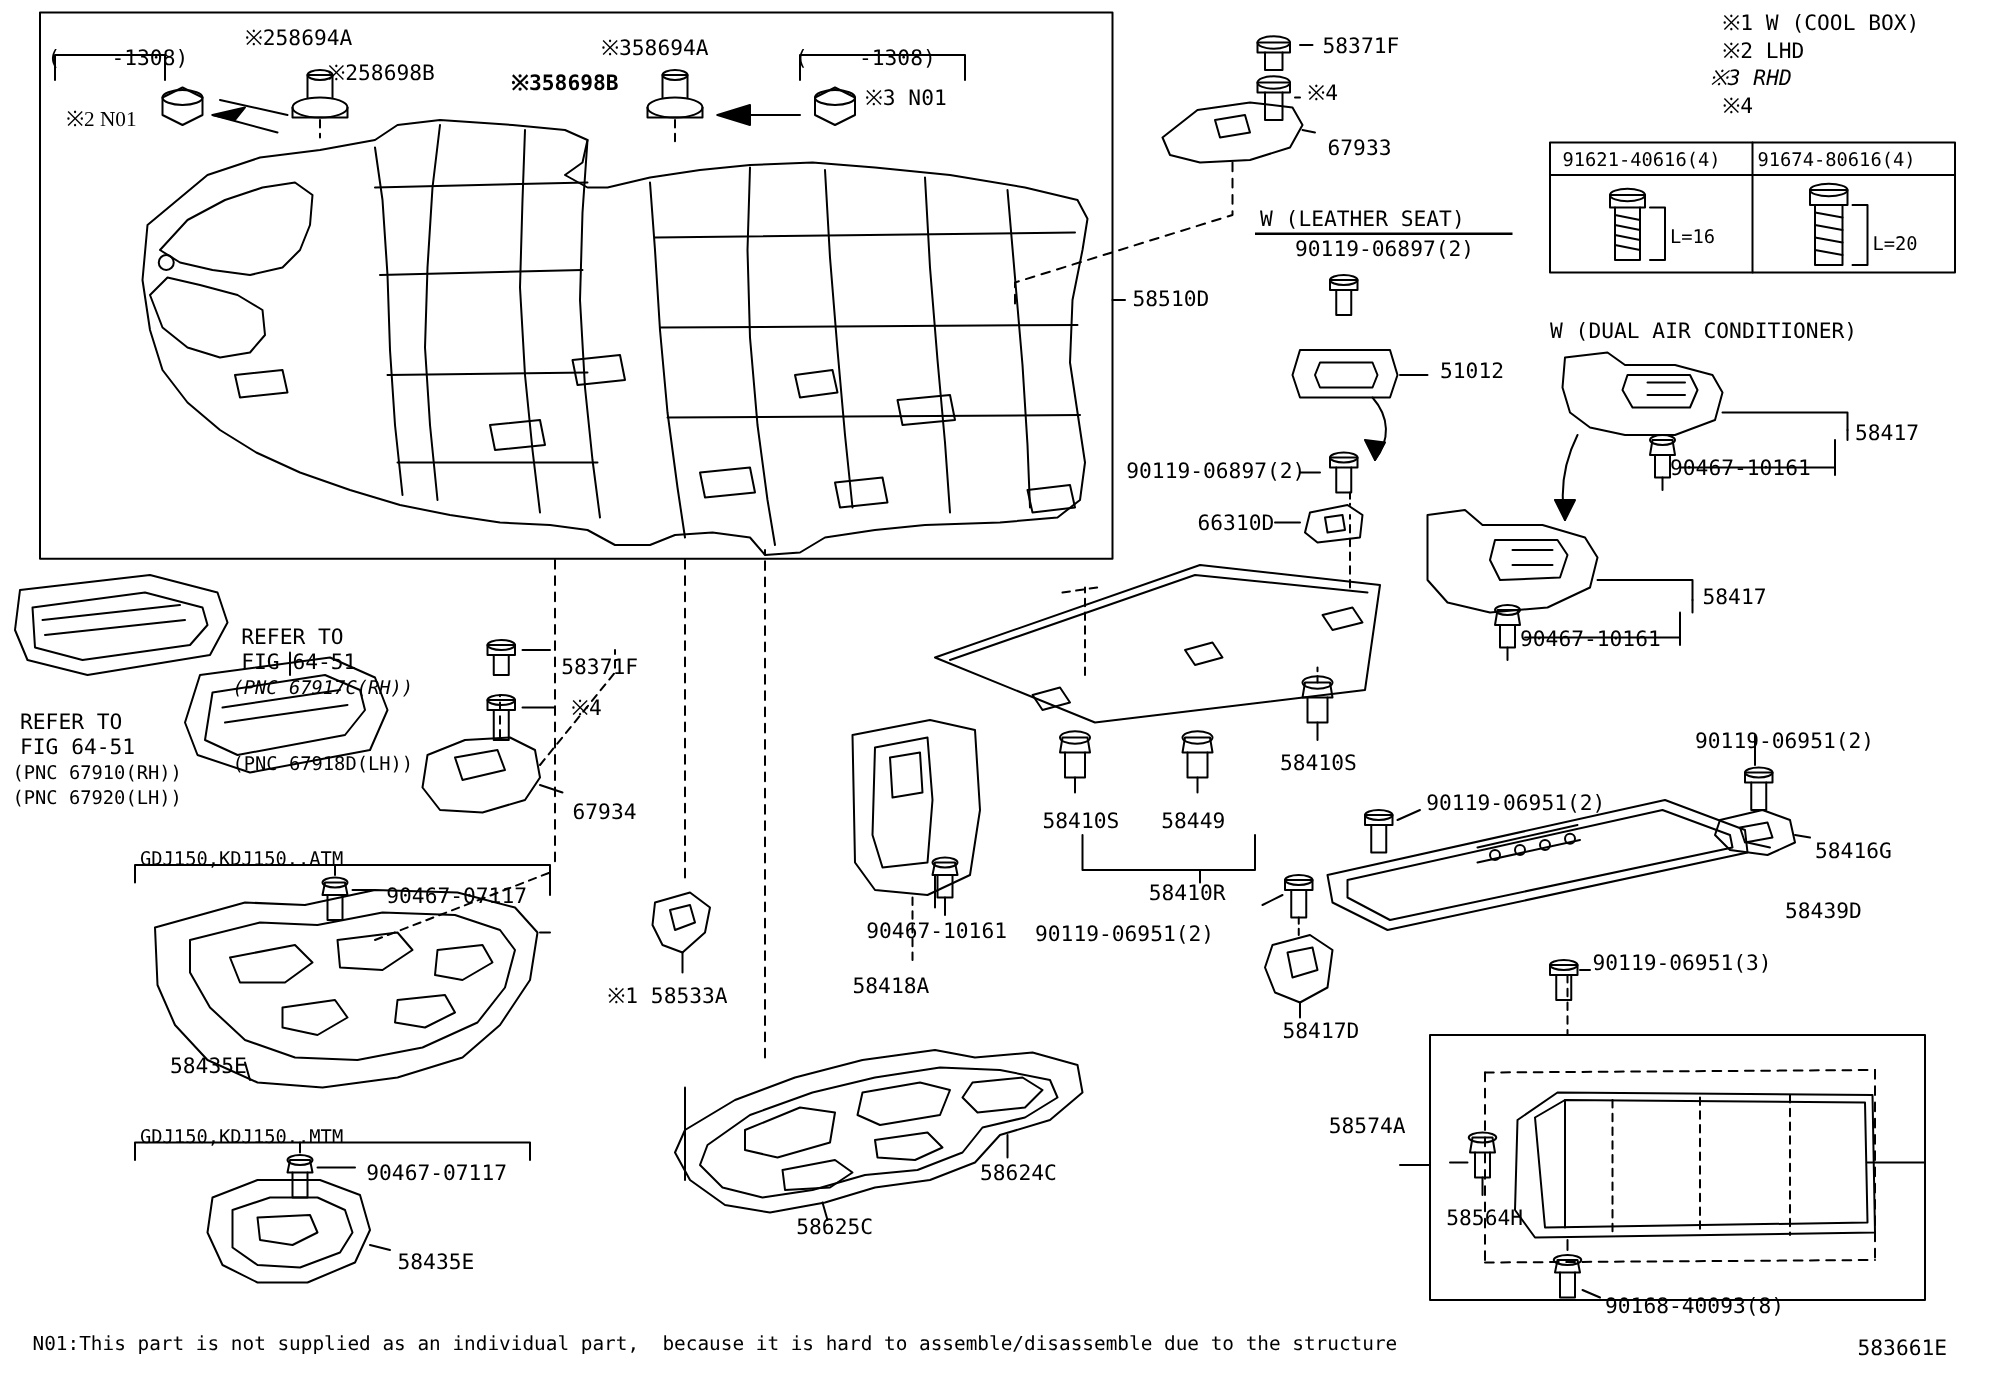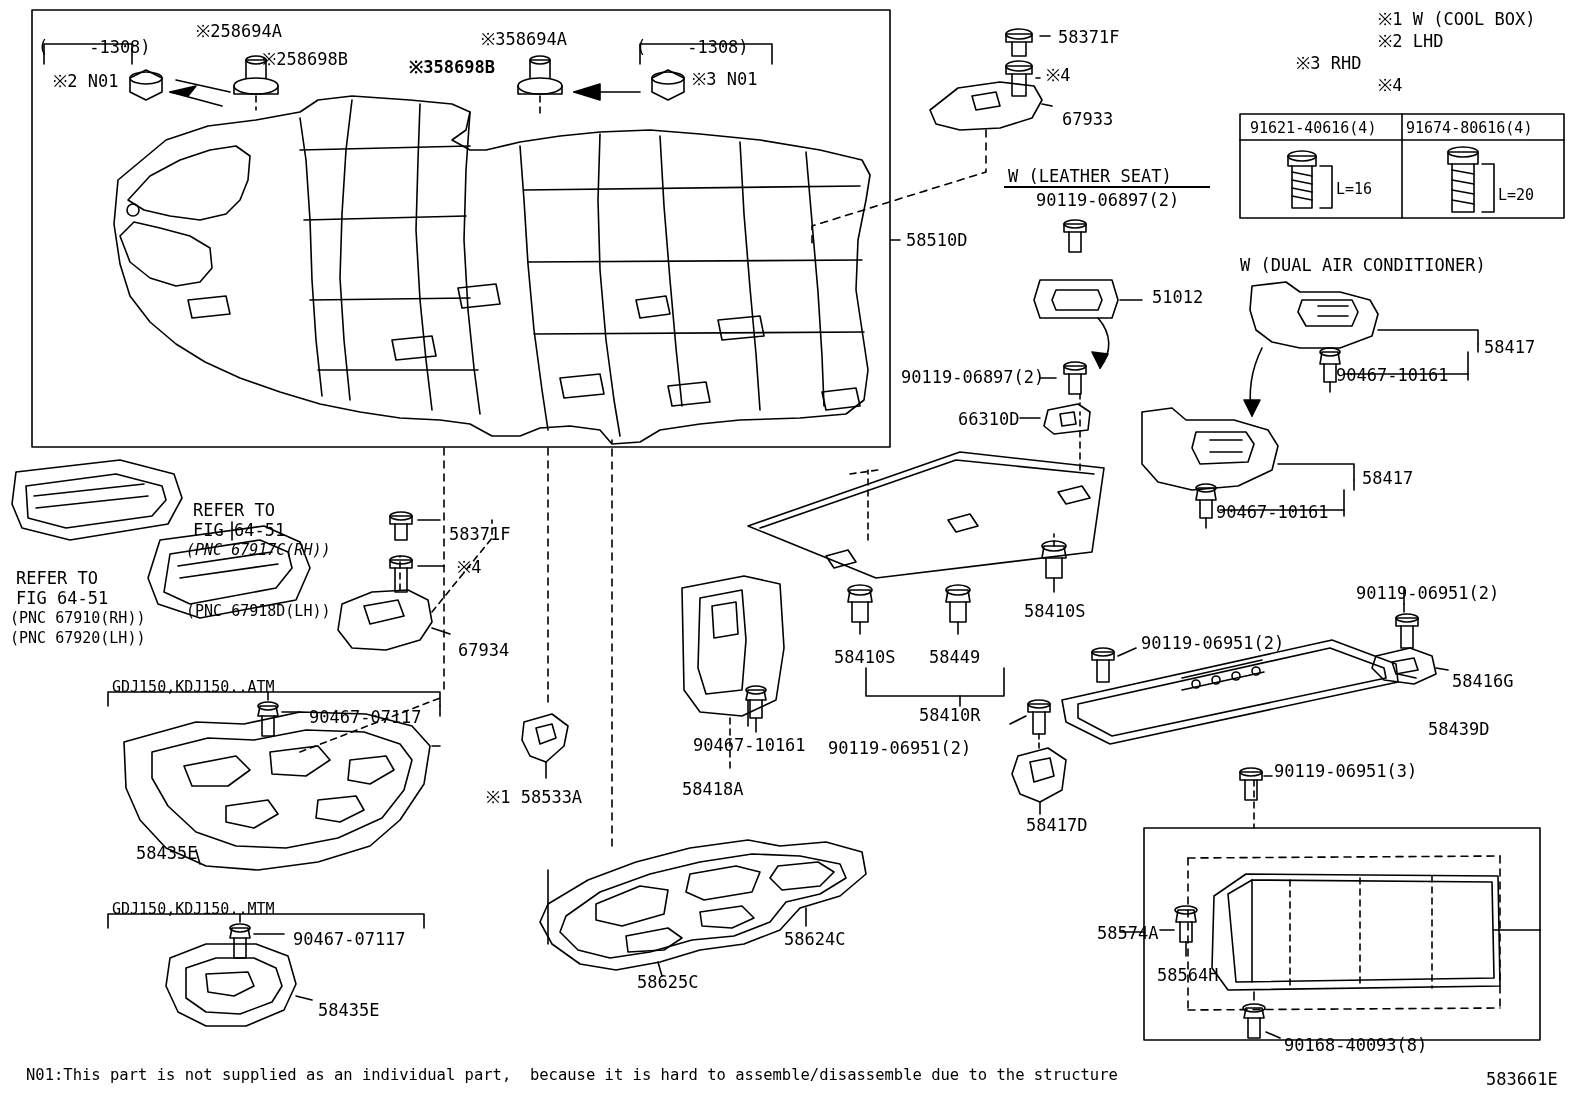--- a/index.html
+++ b/index.html
@@ -382,21 +382,21 @@
 
     <path d="M444,448 L444,692" stroke-dasharray="7 6"></path>
     <path d="M548,448 L548,708" stroke-dasharray="7 6"></path>
   </g>
 </svg>
 
 <div class="lbl" style="left:196px;top:22px;">※258694A</div>
 <div class="lbl" style="left:262px;top:50px;">※258698B</div>
 <div class="lbl" style="left:481px;top:30px;">※358694A</div>
 <div class="lbl" style="left:409px;top:58px;font-weight:bold;">※358698B</div>
-<div class="lbl" style="left:53px;top:72px;">※2 N01</div>
+<div class="lbl" style="left:53px;top:86px;font-family:Liberation Serif, serif;">※2 N01</div>
 <div class="lbl" style="left:692px;top:70px;">※3 N01</div>
 <div class="lbl" style="left:38px;top:38px;">(    -1308)</div>
 <div class="lbl" style="left:636px;top:38px;">(    -1308)</div>
 
 <div class="lbl" style="left:1058px;top:28px;">58371F</div>
 <div class="lbl" style="left:1046px;top:66px;">※4</div>
 <div class="lbl" style="left:1062px;top:110px;">67933</div>
 <div class="lbl" style="left:906px;top:231px;">58510D</div>
 <div class="lbl" style="left:1152px;top:288px;">51012</div>
 <div class="lbl" style="left:901px;top:368px;">90119-06897(2)</div>
@@ -444,27 +444,27 @@
 <div class="lbl" style="left:637px;top:973px;">58625C</div>
 <div class="lbl" style="left:784px;top:930px;">58624C</div>
 
 <div class="lbl" style="left:1141px;top:634px;">90119-06951(2)</div>
 <div class="lbl" style="left:1356px;top:584px;">90119-06951(2)</div>
 <div class="lbl" style="left:1452px;top:672px;">58416G</div>
 <div class="lbl" style="left:1428px;top:720px;">58439D</div>
 <div class="lbl" style="left:828px;top:739px;">90119-06951(2)</div>
 <div class="lbl" style="left:1026px;top:816px;">58417D</div>
 <div class="lbl" style="left:1274px;top:762px;text-align:center;">90119-06951(3)</div>
-<div class="lbl" style="left:1063px;top:924px;margin-left:34px;">58574A</div>
+<div class="lbl" style="left:1063px;top:892px;">58574A</div>
 <div class="lbl" style="left:1157px;top:966px;">58564H</div>
 <div class="lbl" style="left:1284px;top:1036px;">90168-40093(8)</div>
 
 <div class="lbl" style="left:1378px;top:10px;">※1 W (COOL BOX)</div>
 <div class="lbl" style="left:1378px;top:32px;">※2 LHD</div>
-<div class="lbl" style="left:1296px;top:54px;">※3 RHD</div>
+<div class="lbl" style="left:1368px;top:54px;font-style:italic;">※3 RHD</div>
 <div class="lbl" style="left:1378px;top:76px;">※4</div>
 <div class="lbl small" style="left:1250px;top:119px;">91621-40616(4)</div>
 <div class="lbl small" style="left:1406px;top:119px;">91674-80616(4)</div>
 <div class="lbl small" style="left:1336px;top:180px;">L=16</div>
 <div class="lbl small" style="left:1498px;top:186px;">L=20</div>
 
 <div class="lbl note" style="left:26px;top:1066px;">N01:This part is not supplied as an individual part,  because it is hard to assemble/disassemble due to the structure</div>
 <div class="lbl" style="left:1486px;top:1070px;">583661E</div>
 
 </div>

